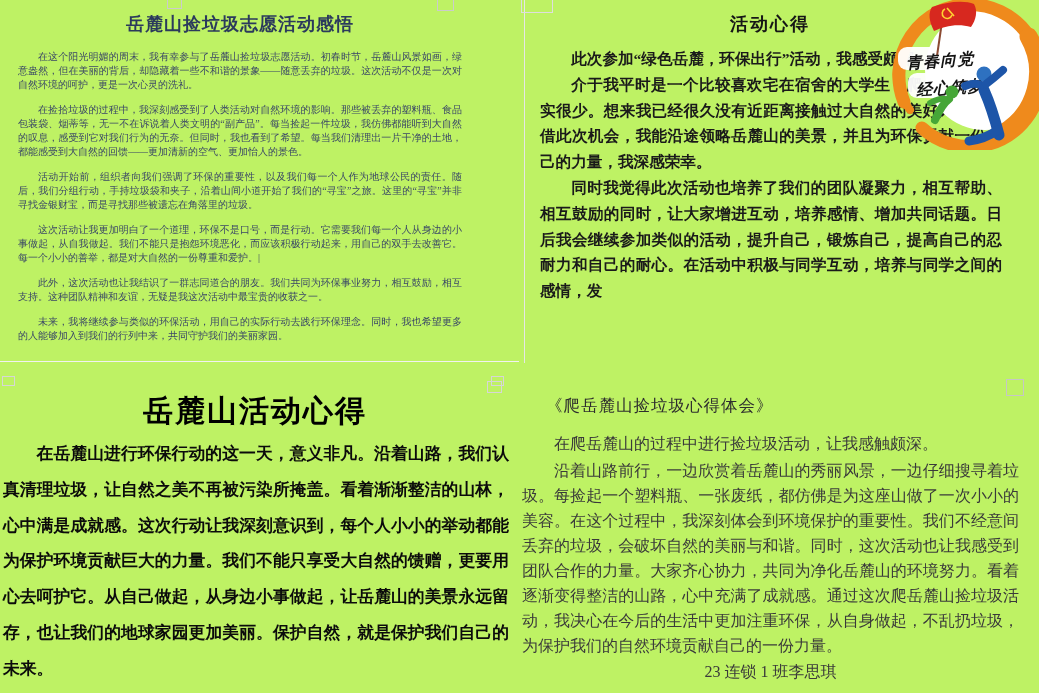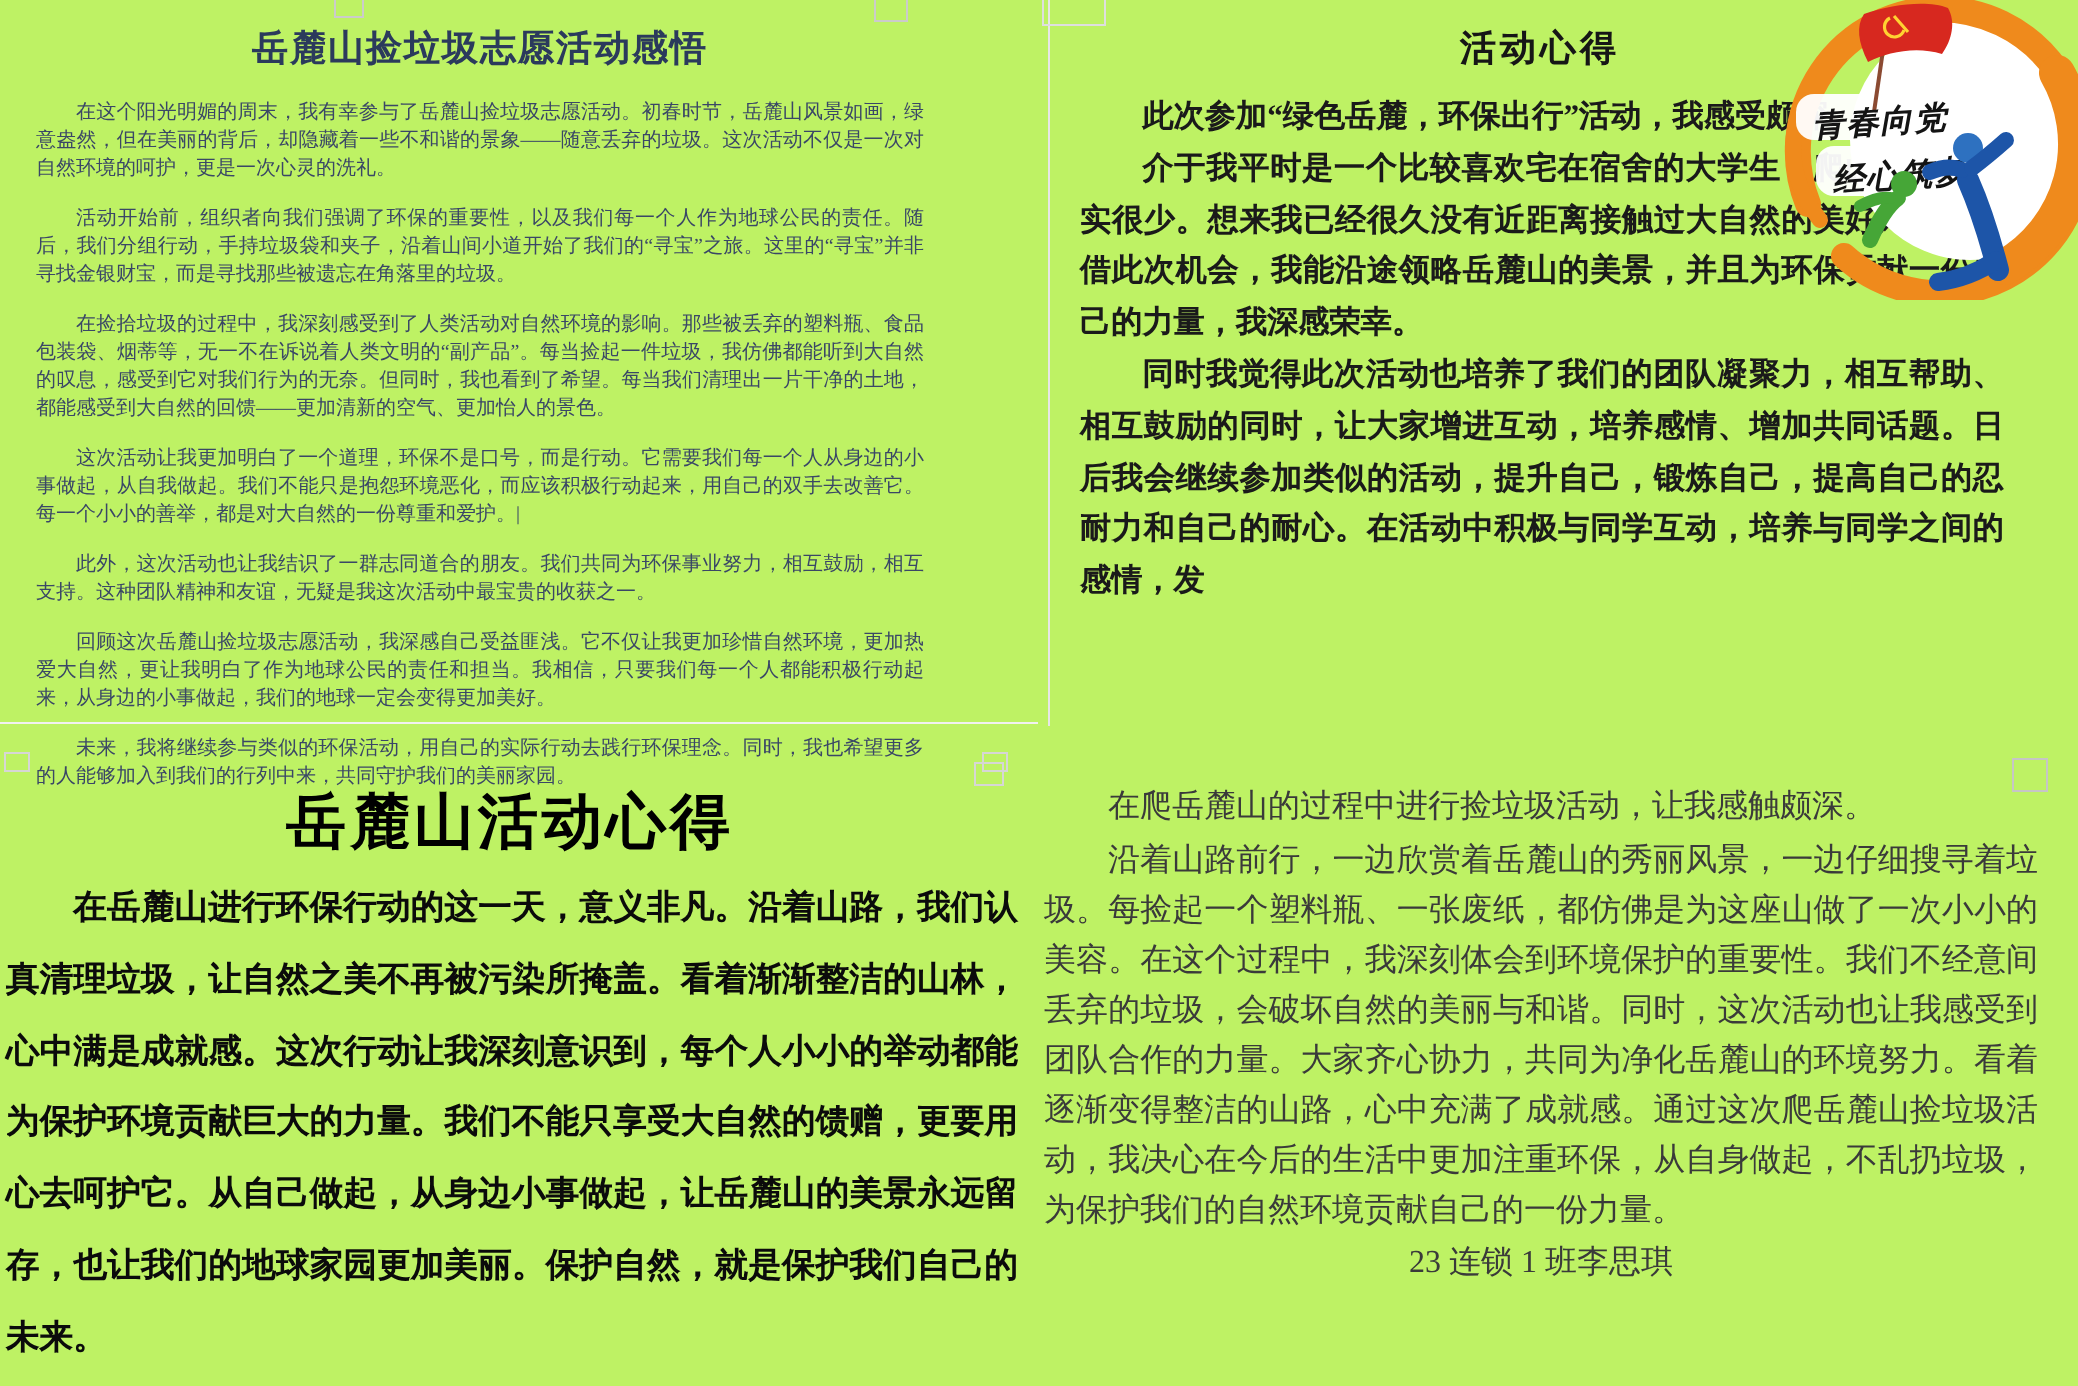--- a/index.html
+++ b/index.html
@@ -84,41 +84,41 @@
   }
 </style>
 </head>
 <body>
 
 <div id="canvas">
 
   <section class="doc-tl">
     <h1>岳麓山捡垃圾志愿活动感悟</h1>
     <p>在这个阳光明媚的周末，我有幸参与了岳麓山捡垃圾志愿活动。初春时节，岳麓山风景如画，绿意盎然，但在美丽的背后，却隐藏着一些不和谐的景象——随意丢弃的垃圾。这次活动不仅是一次对自然环境的呵护，更是一次心灵的洗礼。</p>
+    <p>在捡拾垃圾的过程中，我深刻感受到了人类活动对自然环境的影响。那些被丢弃的塑料瓶、食品包装袋、烟蒂等，无一不在诉说着人类文明的“副产品”。每当捡起一件垃圾，我仿佛都能听到大自然的叹息，感受到它对我们行为的无奈。但同时，我也看到了希望。每当我们清理出一片干净的土地，都能感受到大自然的回馈——更加清新的空气、更加怡人的景色。</p>
     <p>活动开始前，组织者向我们强调了环保的重要性，以及我们每一个人作为地球公民的责任。随后，我们分组行动，手持垃圾袋和夹子，沿着山间小道开始了我们的“寻宝”之旅。这里的“寻宝”并非寻找金银财宝，而是寻找那些被遗忘在角落里的垃圾。</p>
-    <p>在捡拾垃圾的过程中，我深刻感受到了人类活动对自然环境的影响。那些被丢弃的塑料瓶、食品包装袋、烟蒂等，无一不在诉说着人类文明的“副产品”。每当捡起一件垃圾，我仿佛都能听到大自然的叹息，感受到它对我们行为的无奈。但同时，我也看到了希望。每当我们清理出一片干净的土地，都能感受到大自然的回馈——更加清新的空气、更加怡人的景色。</p>
     <p>这次活动让我更加明白了一个道理，环保不是口号，而是行动。它需要我们每一个人从身边的小事做起，从自我做起。我们不能只是抱怨环境恶化，而应该积极行动起来，用自己的双手去改善它。每一个小小的善举，都是对大自然的一份尊重和爱护。|</p>
     <p>此外，这次活动也让我结识了一群志同道合的朋友。我们共同为环保事业努力，相互鼓励，相互支持。这种团队精神和友谊，无疑是我这次活动中最宝贵的收获之一。</p>
-    <p>回顾这次岳麓山捡垃圾志愿活动，我深感自己受益匪浅。它不仅让我更加珍惜自然环境，更加热爱大自然，更让我明白了作为地球公民的责任和担当。我相信，只要我们每一个人都能积极行动起来，从身边的小事做起，我们的地球一定会变得更加美好。</p>
     <p>未来，我将继续参与类似的环保活动，用自己的实际行动去践行环保理念。同时，我也希望更多的人能够加入到我们的行列中来，共同守护我们的美丽家园。</p>
   </section>
 
   <section class="doc-tr">
     <h1>活动心得</h1>
     <p>此次参加“绿色岳麓，环保出行”活动，我感受颇深。</p>
     <p>介于我平时是一个比较喜欢宅在宿舍的大学生，爬山的时间确实很少。想来我已经很久没有近距离接触过大自然的美好风景了，借此次机会，我能沿途领略岳麓山的美景，并且为环保贡献一份自己的力量，我深感荣幸。</p>
     <p>同时我觉得此次活动也培养了我们的团队凝聚力，相互帮助、相互鼓励的同时，让大家增进互动，培养感情、增加共同话题。日后我会继续参加类似的活动，提升自己，锻炼自己，提高自己的忍耐力和自己的耐心。在活动中积极与同学互动，培养与同学之间的感情，发</p>
   </section>
 
   <section class="doc-bl">
     <h1>岳麓山活动心得</h1>
     <p>在岳麓山进行环保行动的这一天，意义非凡。沿着山路，我们认真清理垃圾，让自然之美不再被污染所掩盖。看着渐渐整洁的山林，心中满是成就感。这次行动让我深刻意识到，每个人小小的举动都能为保护环境贡献巨大的力量。我们不能只享受大自然的馈赠，更要用心去呵护它。从自己做起，从身边小事做起，让岳麓山的美景永远留存，也让我们的地球家园更加美丽。保护自然，就是保护我们自己的未来。</p>
   </section>
 
   <section class="doc-br">
+    <h2>《爬岳麓山捡垃圾心得体会》</h2>
     <p>在爬岳麓山的过程中进行捡垃圾活动，让我感触颇深。</p>
     <p class="cont">沿着山路前行，一边欣赏着岳麓山的秀丽风景，一边仔细搜寻着垃圾。每捡起一个塑料瓶、一张废纸，都仿佛是为这座山做了一次小小的美容。在这个过程中，我深刻体会到环境保护的重要性。我们不经意间丢弃的垃圾，会破坏自然的美丽与和谐。同时，这次活动也让我感受到团队合作的力量。大家齐心协力，共同为净化岳麓山的环境努力。看着逐渐变得整洁的山路，心中充满了成就感。通过这次爬岳麓山捡垃圾活动，我决心在今后的生活中更加注重环保，从自身做起，不乱扔垃圾，为保护我们的自然环境贡献自己的一份力量。</p>
     <div class="sig">23 连锁 1 班李思琪</div>
   </section>
 
   <div class="vline"></div>
   <div class="hline"></div>
   <div class="mark mark-a"></div>
   <div class="mark mark-b"></div>
   <div class="mark mark-c"></div>

